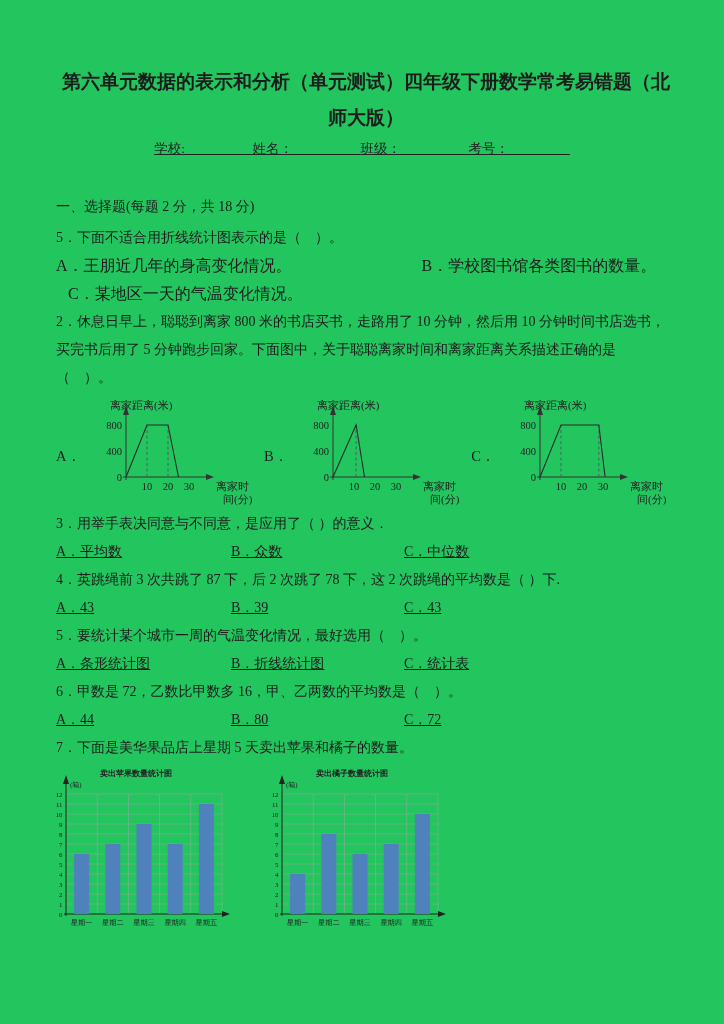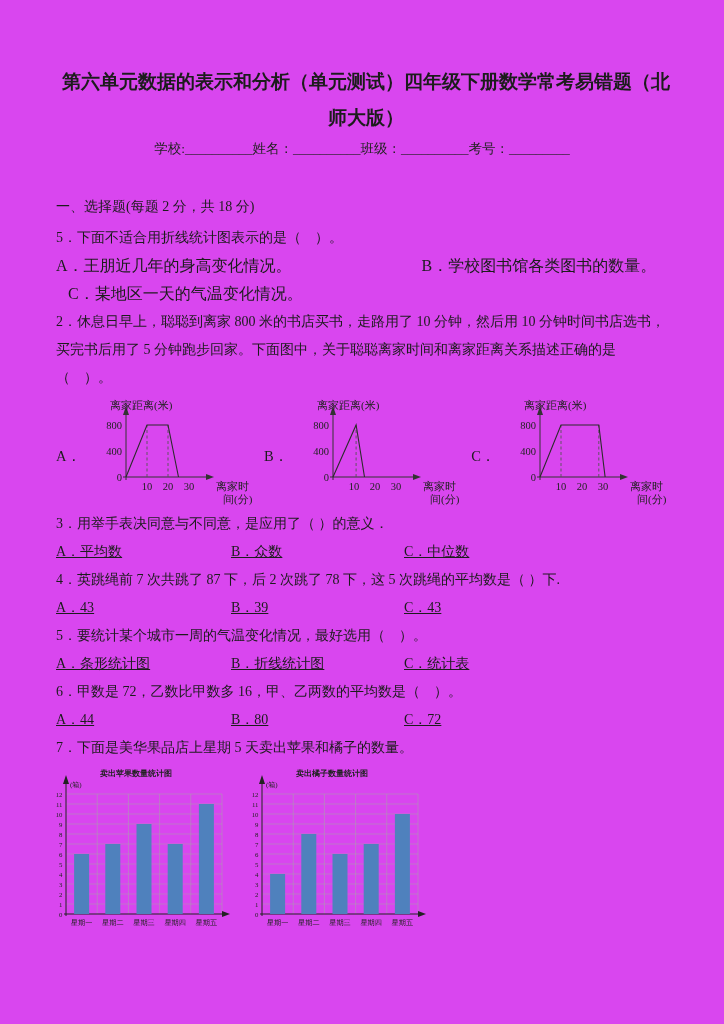--- a/index.html
+++ b/index.html
@@ -1,41 +1,41 @@
 <!DOCTYPE html>
 <html><head>
 <meta charset="utf-8">
 <style>
   html,body{margin:0;padding:0;background:#ffffff;}
   .page{
-    width:724px;height:1024px;box-sizing:border-box;background:#d946ef;
+    width:724px;height:1024px;box-sizing:border-box;background:#22c55e;
     padding:64px 56px 0 56px;overflow:hidden;
     font-family:"Liberation Serif","DejaVu Serif",serif;
     color:#1c1c1c;font-size:14px;
   }
   .title{
     margin:0 auto 4px auto;width:620px;
     font-size:19px;font-weight:bold;text-align:center;line-height:36px;
   }
   .student-info{margin:4px 0 0 0;text-align:center;font-size:13.5px;line-height:18px;color:#222;}
-  .student-info span{white-space:pre;}
+  .student-info span{white-space:pre;text-decoration:underline;}
   .section-heading{margin:38px 0 6px 0;line-height:22px;font-size:14px;}
   p.qline{margin:0;line-height:28px;font-size:14px;}
   .opts3{display:grid;grid-template-columns:175px 173px 1fr;line-height:28px;font-size:14px;text-decoration:underline;}
   .q1opts{margin:0;line-height:28px;font-size:16px;}
   .spacer-lg{display:inline-block;width:130px;}
   .spacer-sm{display:inline-block;width:12px;}
   .linecharts{
     display:flex;justify-content:space-between;align-items:center;
     margin:4px 0 2px 0;height:112px;width:612px;
   }
   .lc{display:flex;align-items:center;}
   .lc .letter{font-size:14.5px;margin-right:1px;position:relative;top:4px;}
   svg.linechart{width:182px;height:110px;display:block;}
-  .barcharts{display:flex;gap:0;margin:4px 0 0 -22px;text-align:right;}
+  .barcharts{display:flex;gap:20px;margin:4px 0 0 -22px;text-align:right;}
   svg.barchart{width:196px;height:164px;display:block;}
 </style>
 </head>
 <body>
 
 <div class="page">
 
   <h1 class="title">第六单元数据的表示和分析（单元测试）四年级下册数学常考易错题（北师大版）</h1>
 
   <p class="student-info"><span>学校:__________</span><span>姓名：__________</span><span>班级：__________</span><span>考号：_________</span></p>
@@ -112,21 +112,21 @@
     </div>
   </div>
 
   <p class="qline">3．用举手表决同意与不同意，是应用了（ ）的意义．</p>
   <div class="opts3">
     <span>A．平均数</span>
     <span>B．众数</span>
     <span>C．中位数</span>
   </div>
 
-  <p class="qline">4．英跳绳前 7 次共跳了 87 下，后 2 次跳了 78 下，这 5 次跳绳的平均数是（ ）下.</p>
+  <p class="qline">4．英跳绳前 3 次共跳了 87 下，后 2 次跳了 78 下，这 2 次跳绳的平均数是（ ）下.</p>
   <div class="opts3">
     <span>A．43</span>
     <span>B．39</span>
     <span>C．43</span>
   </div>
 
   <p class="qline">5．要统计某个城市一周的气温变化情况，最好选用（　）。</p>
   <div class="opts3">
     <span>A．条形统计图</span>
     <span>B．折线统计图</span>

